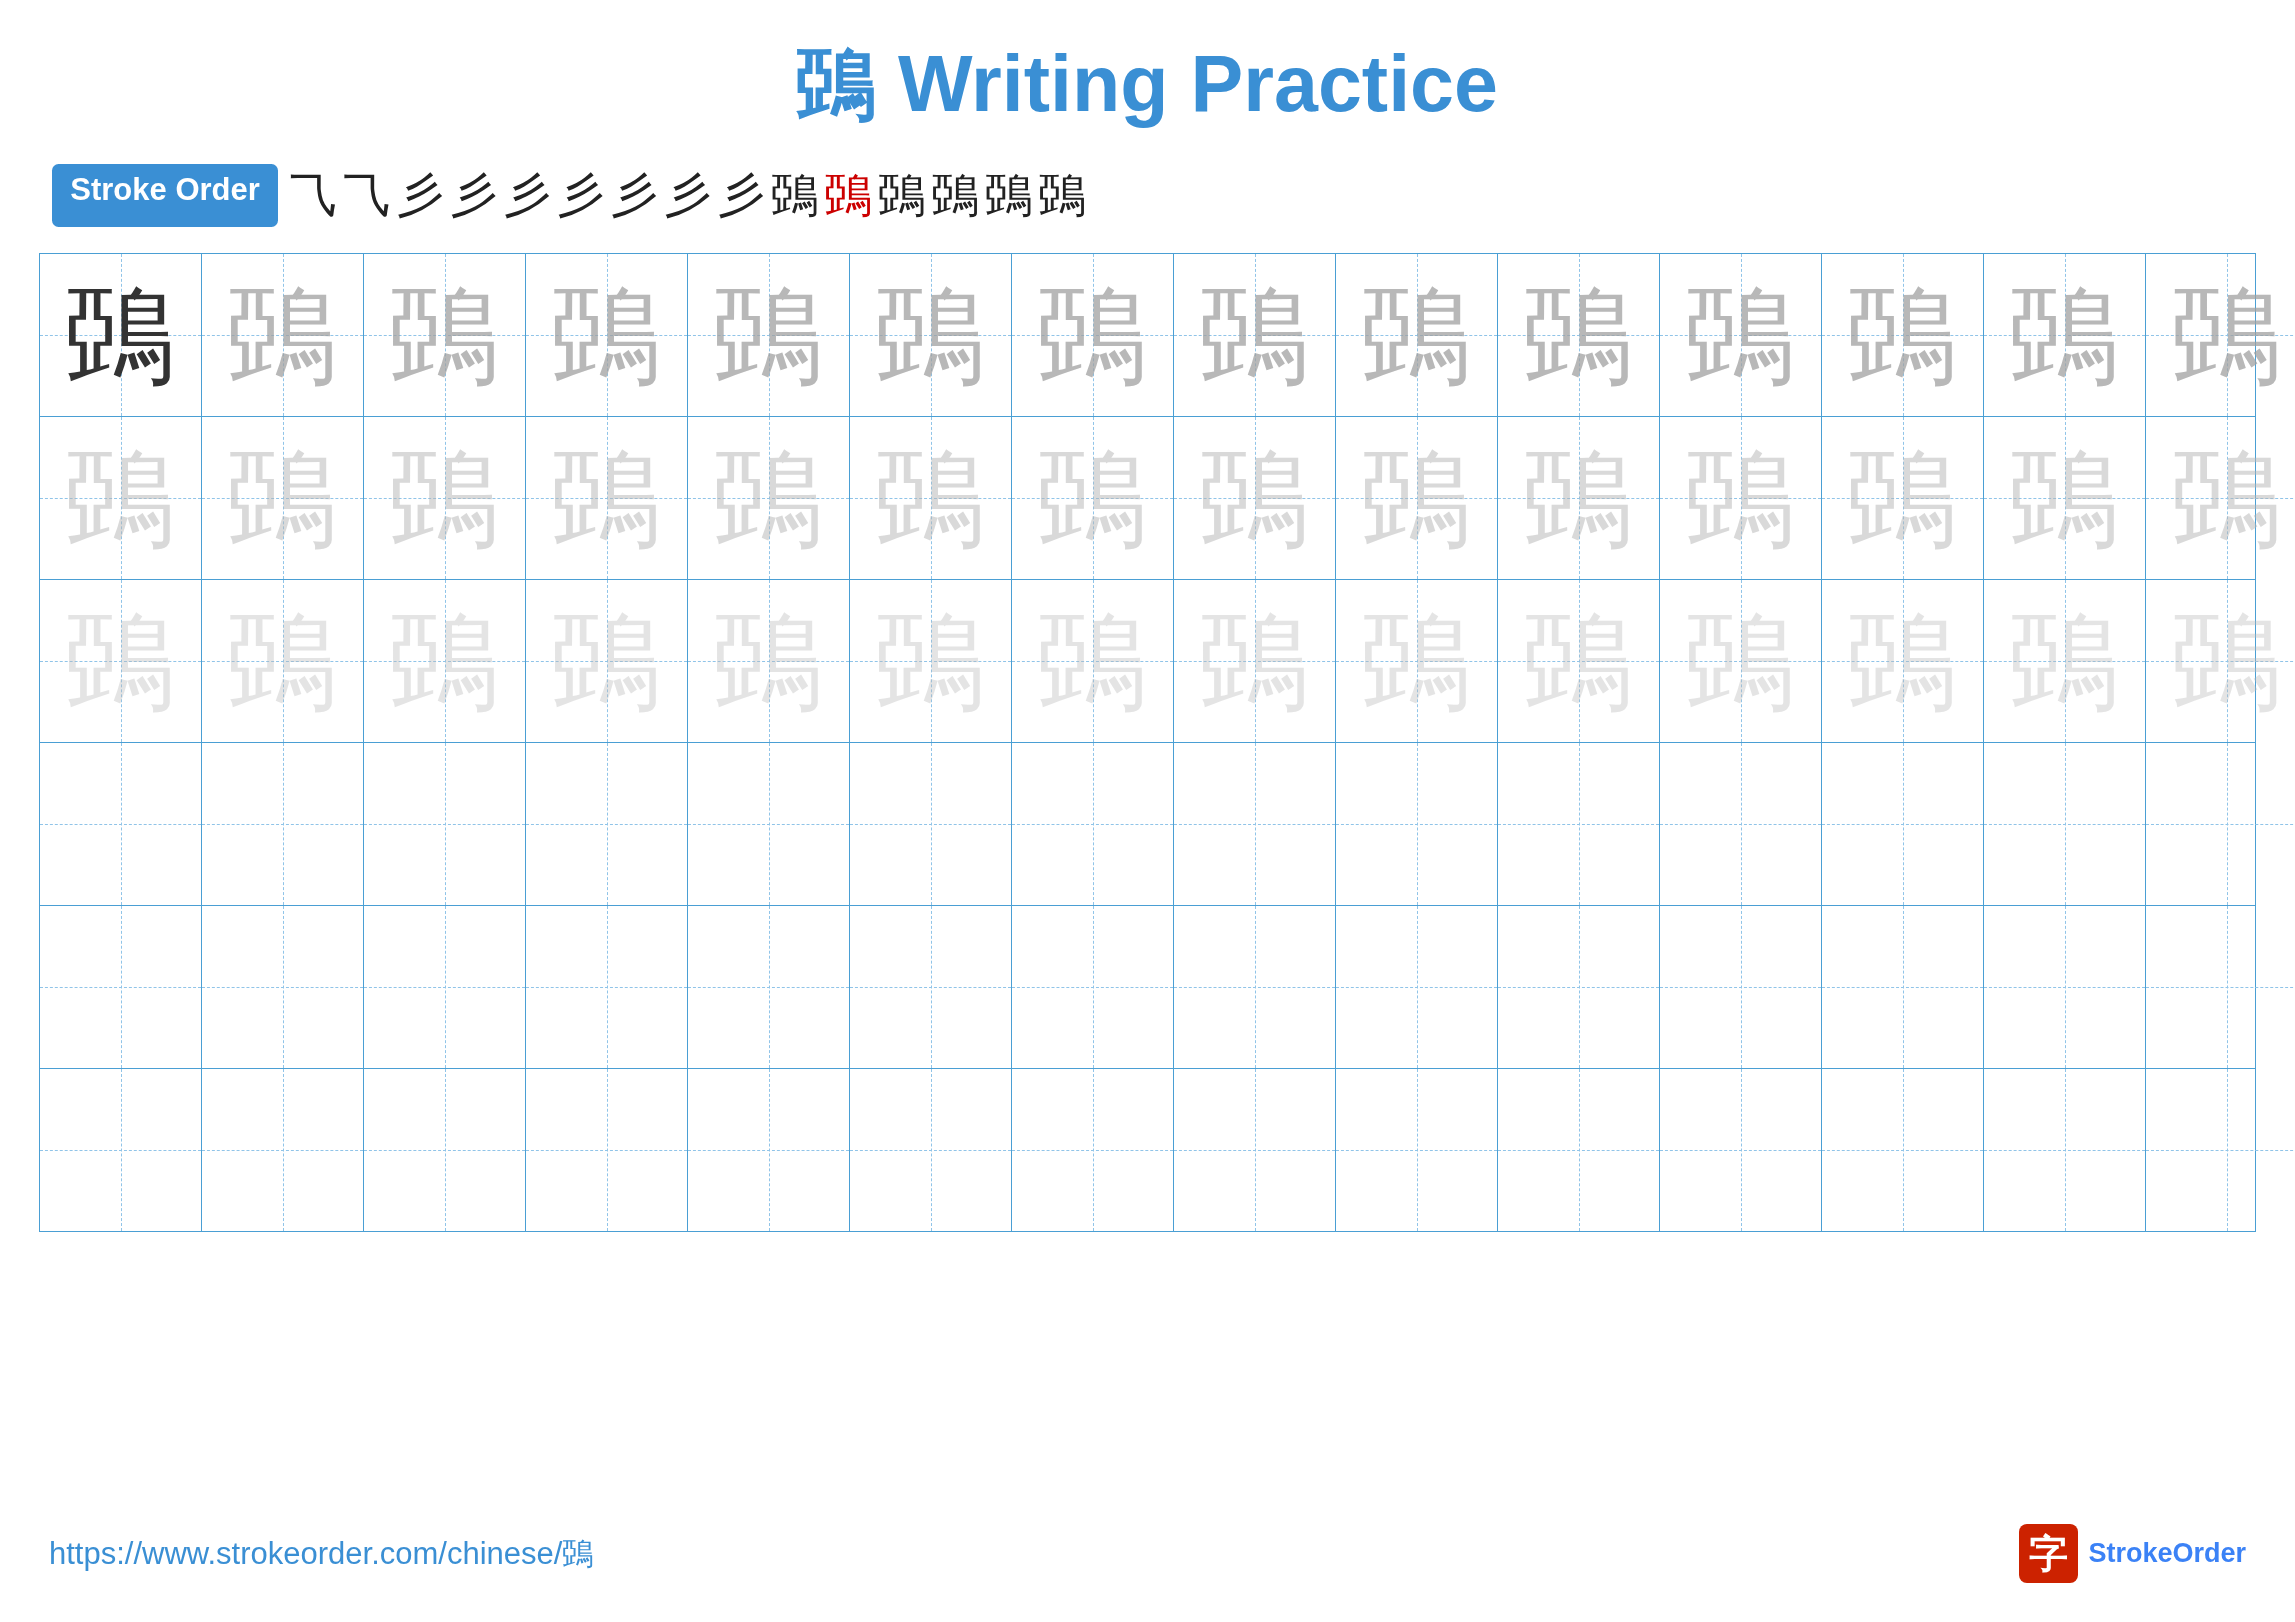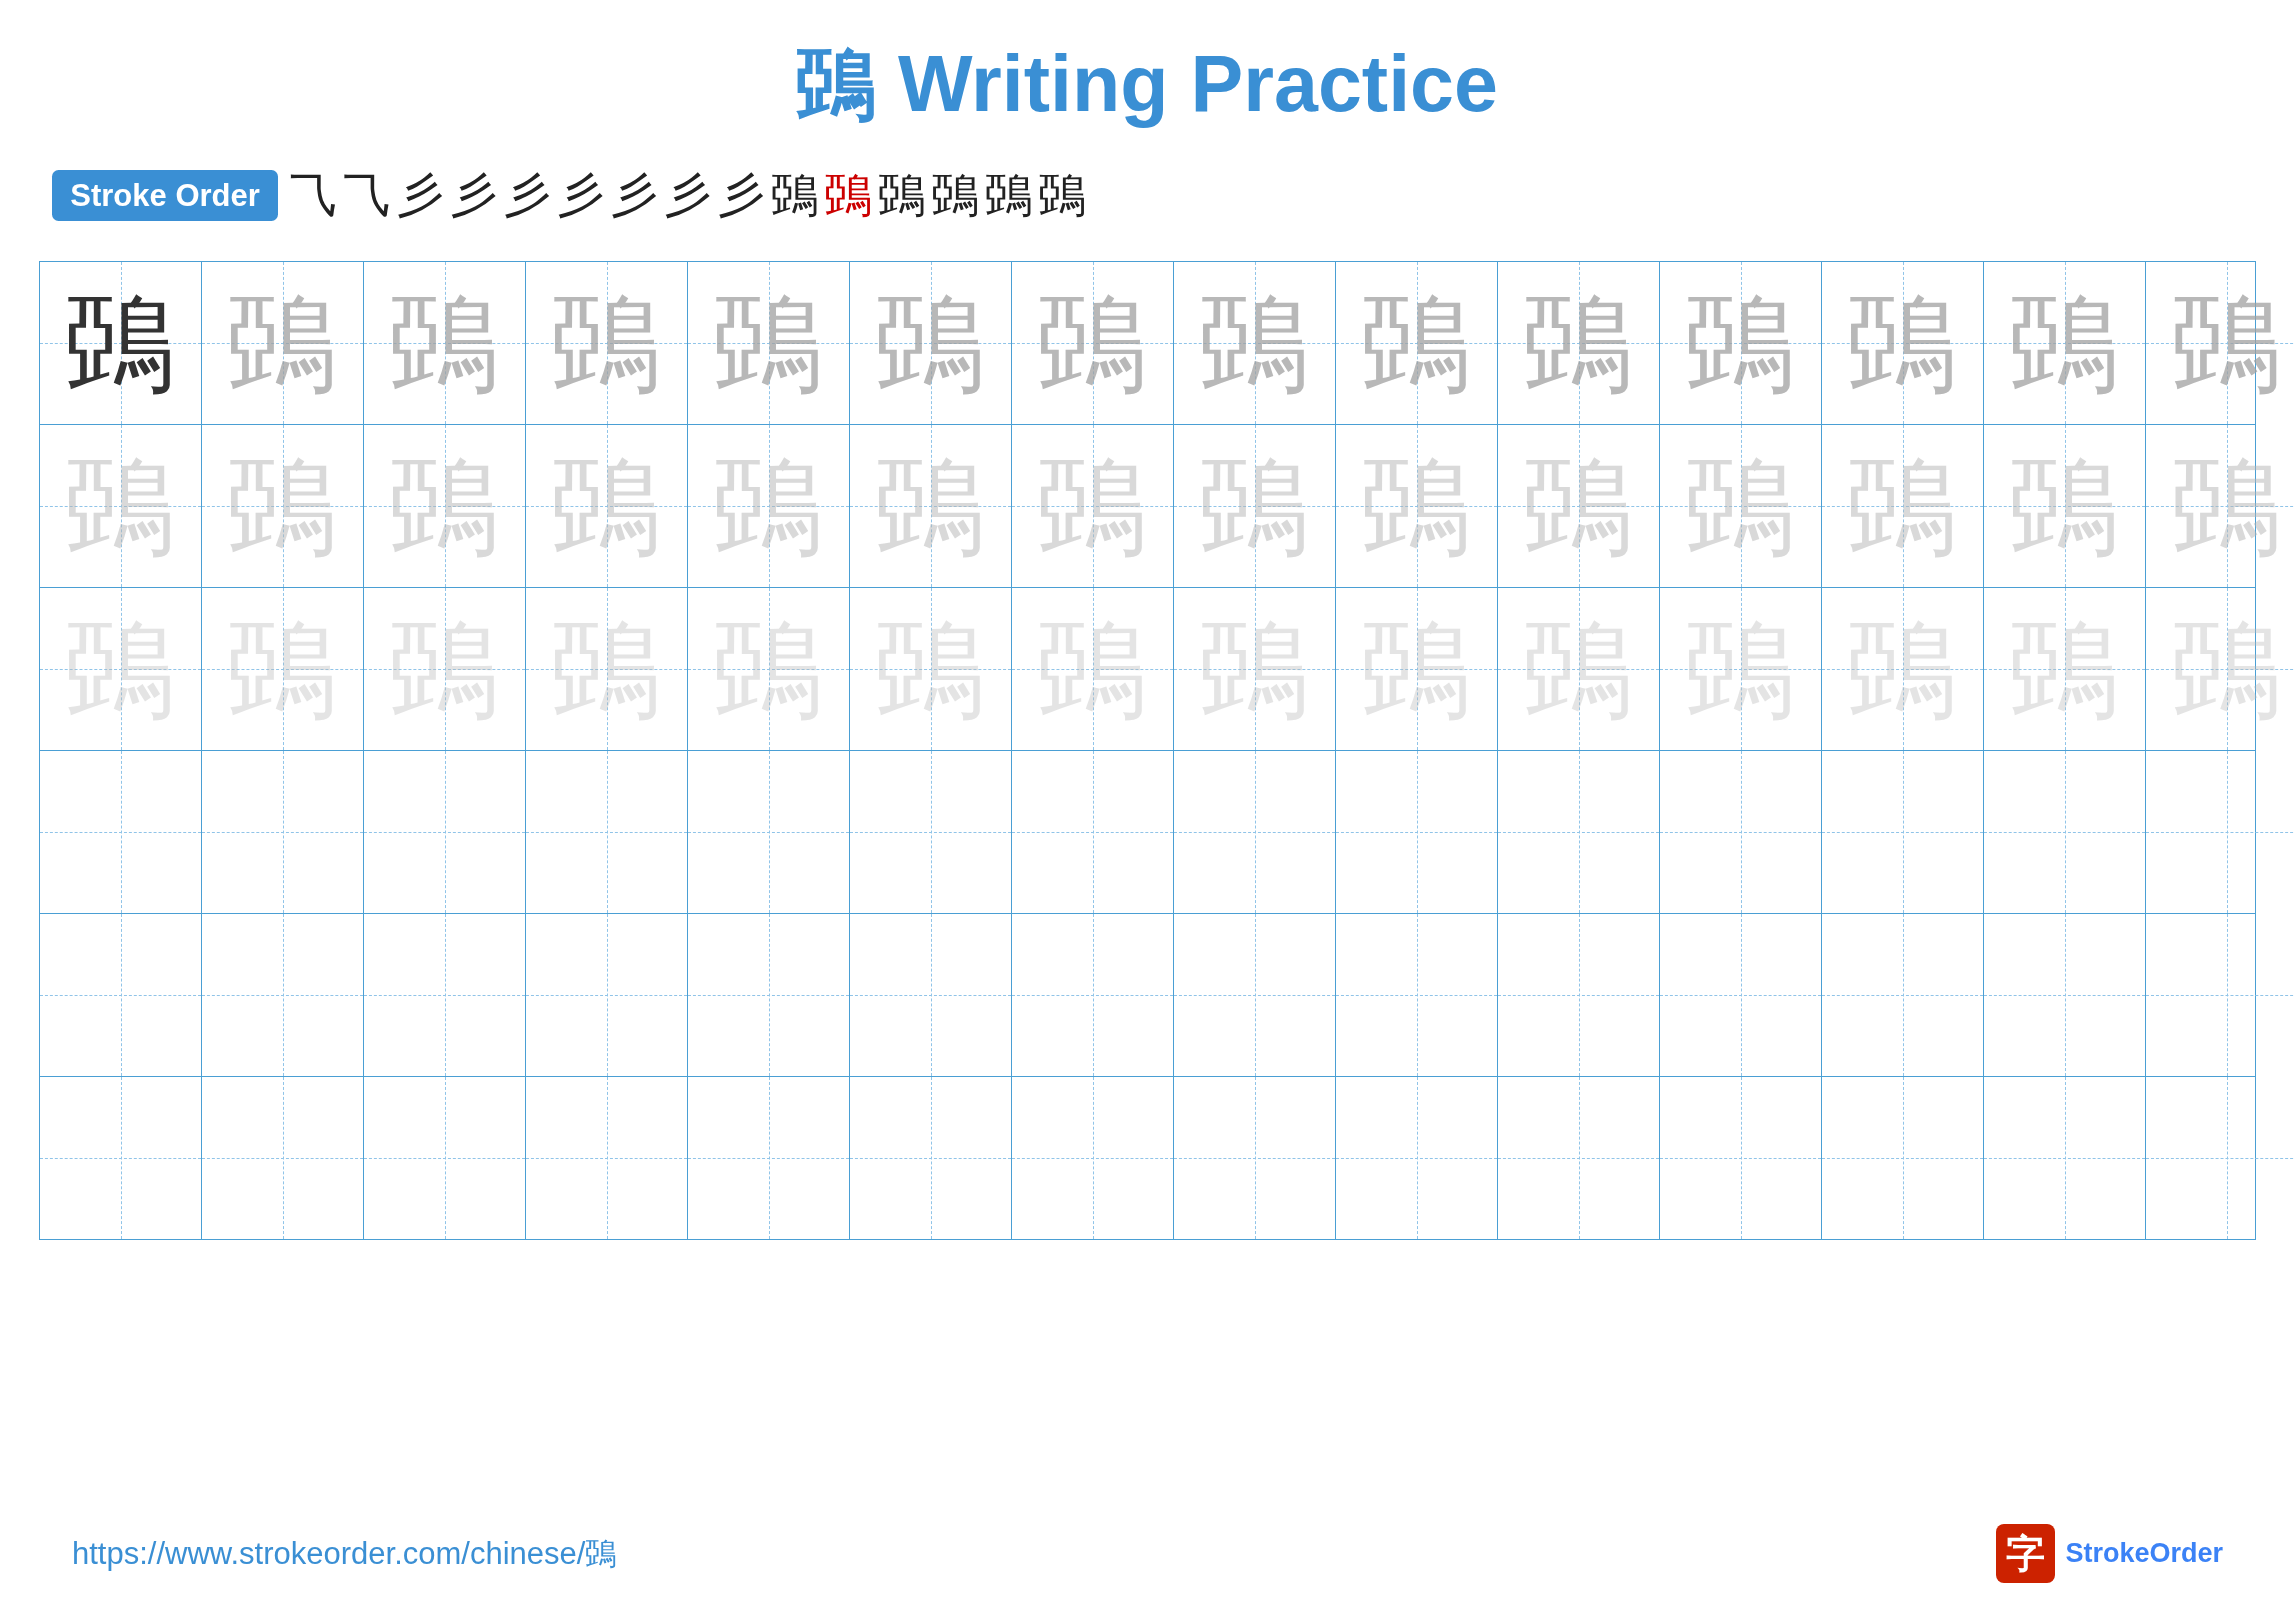--- a/index.html
+++ b/index.html
@@ -20,23 +20,22 @@
     }
     .title-text {
       font-size: 79px;
       font-weight: bold;
       color: #3a8fd4;
     }
 
     
     .stroke-order-area {
       display: flex;
-      align-items: center;
       padding-left: 52px;
-      margin-bottom: 34px;
+      margin-bottom: 26px;
       gap: 11.8px;
     }
     .stroke-order-badge {
       background: #3a8fd4;
       color: white;
       font-size: 31px;
       font-weight: bold;
       padding: 7.9px 18.3px;
       border-radius: 6.5px;
       white-space: nowrap;
@@ -126,21 +125,21 @@
 
     
     .footer {
       position: absolute;
       bottom: 39px;
       left: 0;
       right: 0;
       display: flex;
       align-items: center;
       justify-content: space-between;
-      padding: 0 72px;
+      padding: 0 49px;
     }
     .footer-url {
       font-size: 31px;
       color: #3a8fd4;
       text-decoration: none;
     }
     .footer-logo {
       display: flex;
       align-items: center;
       gap: 10.5px;

